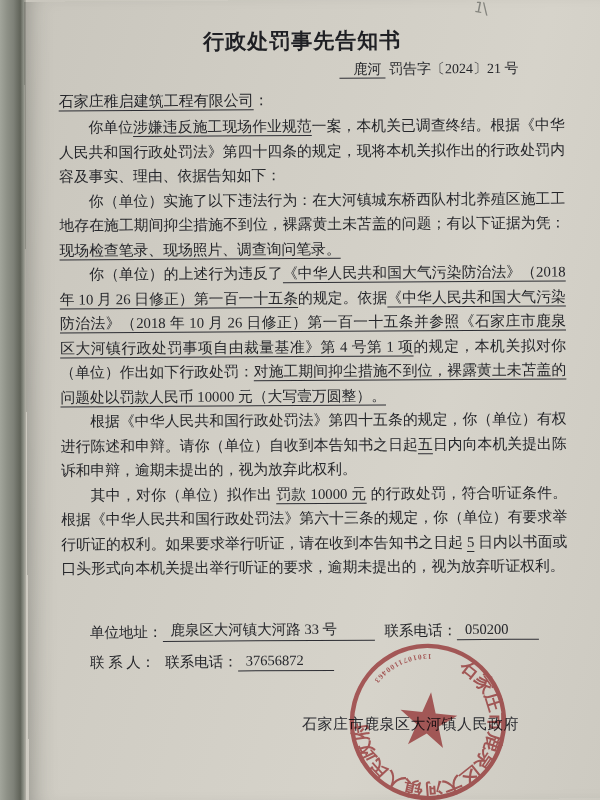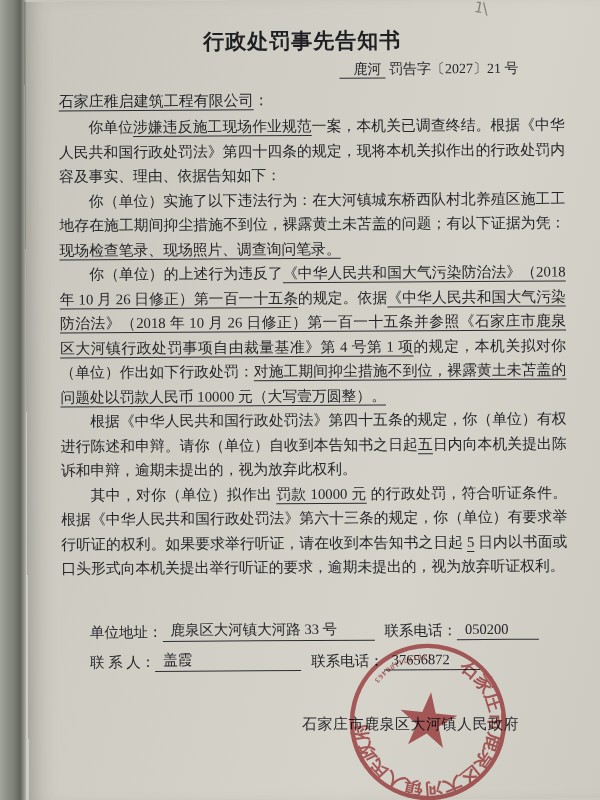--- a/index.html
+++ b/index.html
@@ -43,21 +43,21 @@
 <body>
 
 <div class="scan">
   <div class="spine"></div>
 
   <div class="paper">
     <div class="hand">1\</div>
 
     <div class="title">行政处罚事先告知书</div>
 
-    <div class="docno"><span class="u">鹿河</span><span> 罚告字〔2027〕21 号</span></div>
+    <div class="docno"><span class="u">鹿河</span><span> 罚告字〔2024〕21 号</span></div>
 
     <div class="addressee"><span class="u">石家庄稚启建筑工程有限公司</span><span>：</span></div>
 
     <div class="body">
       <p><span>你单位</span><span class="u">涉嫌违反施工现场作业规范</span><span>一案，本机关已调查终结。根据《中华人民共和国行政处罚法》第四十四条的规定，现将本机关拟作出的行政处罚内容及事实、理由、依据告知如下：</span></p>
       <p><span>你（单位）实施了以下违法行为：在大河镇城东桥西队村北养殖区施工工地存在施工期间抑尘措施不到位，裸露黄土未苫盖的问题；有以下证据为凭：</span><span class="u">现场检查笔录、现场照片、调查询问笔录。</span></p>
       <p><span>你（单位）的上述行为违反了</span><span class="u">《中华人民共和国大气污染防治法》（2018 年 10 月 26 日修正）第一百一十五条</span><span>的规定。依据</span><span class="u">《中华人民共和国大气污染防治法》（2018 年 10 月 26 日修正）第一百一十五条并参照《石家庄市鹿泉区大河镇行政处罚事项自由裁量基准》第 4 号第 1 项</span><span>的规定，本机关拟对你（单位）作出如下行政处罚：</span><span class="u">对施工期间抑尘措施不到位，裸露黄土未苫盖的问题处以罚款人民币 10000 元（大写壹万圆整）。</span></p>
       <p><span>根据《中华人民共和国行政处罚法》第四十五条的规定，你（单位）有权进行陈述和申辩。请你（单位）自收到本告知书之日起</span><span class="u">五</span><span>日内向本机关提出陈诉和申辩，逾期未提出的，视为放弃此权利。</span></p>
       <p><span>其中，对你（单位）拟作出 </span><span class="u">罚款 10000 元</span><span> 的行政处罚，符合听证条件。根据《中华人民共和国行政处罚法》第六十三条的规定，你（单位）有要求举行听证的权利。如果要求举行听证，请在收到本告知书之日起 </span><span class="u">5</span><span> 日内以书面或口头形式向本机关提出举行听证的要求，逾期未提出的，视为放弃听证权利。</span></p>
     </div>
@@ -65,21 +65,20 @@
     <div class="fields">
       <div class="frow">
         <span class="flabel">单位地址：</span>
         <span class="fill w-addr">鹿泉区大河镇大河路 33 号</span>
         <span class="gap10"></span>
         <span class="flabel">联系电话：</span>
         <span class="fill w-post">050200</span>
       </div>
       <div class="frow">
         <span class="flabel">联 系 人：</span>
-        <span class="fill w-name">盖霞</span>
         <span class="gap10"></span>
         <span class="flabel">联系电话：</span>
         <span class="fill w-phone">37656872</span>
       </div>
     </div>
   </div>
 
   <div class="sig">石家庄市鹿泉区大河镇人民政府</div>
 
   <svg class="seal" width="170" height="170" viewBox="0 0 170 170">

